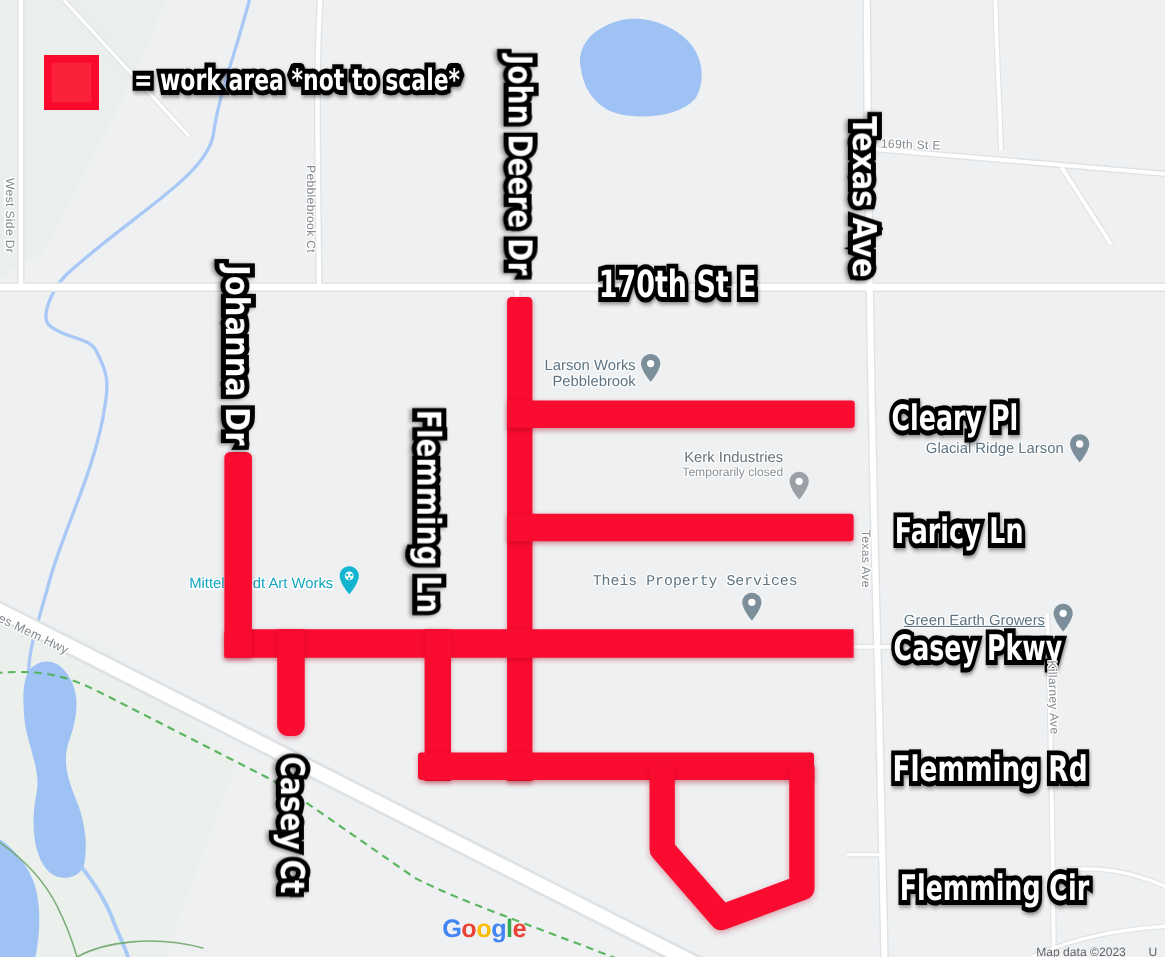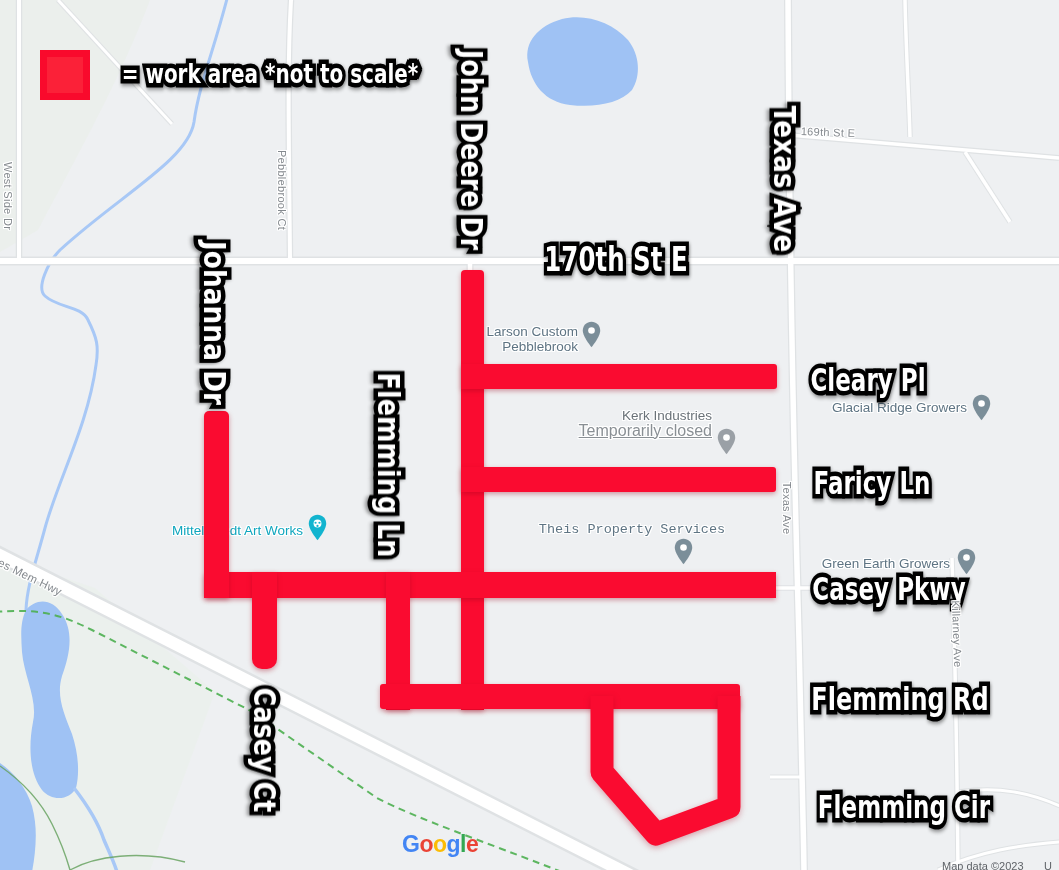--- a/index.html
+++ b/index.html
@@ -27,21 +27,21 @@
     font-family:"Liberation Sans",sans-serif;letter-spacing:.3px;
     text-shadow:1px 0 0 #fff,-1px 0 0 #fff,0 1px 0 #fff,0 -1px 0 #fff,
                 1px 1px 0 #fff,-1px -1px 0 #fff,1px -1px 0 #fff,-1px 1px 0 #fff;}
 
   
   .poi{position:absolute;white-space:nowrap;font-size:13.5px;line-height:15px;
     text-shadow:1px 0 0 #fff,-1px 0 0 #fff,0 1px 0 #fff,0 -1px 0 #fff,
                 1px 1px 0 #fff,-1px -1px 0 #fff,1px -1px 0 #fff,-1px 1px 0 #fff;}
   .poi.right{transform:translateX(-100%);text-align:right;}
   .poi.center{transform:translateX(-50%);text-align:center;}
-  .poi .sub{font-size:16px;color:#898F94;text-decoration:underline;}
+  .poi .sub{font-size:11px;color:#898F94;}
   .poi-pin{position:absolute;width:19px;height:27px;}
 
   
   .shield{position:absolute;width:20px;height:13px;background:#fff;
     border:1px solid #A6AAAE;border-radius:2px;color:#5F6368;
     font-size:9px;line-height:13px;text-align:center;
     transform:translate(-50%,-50%);}
 
   
   .work-bar{position:absolute;box-shadow:0 2px 5px rgba(160,0,25,.38);}
@@ -112,21 +112,21 @@
     <path d="M70,870 C95,856 140,850 185,862" stroke="#69A362" stroke-width="1.4" fill="none" opacity="0.85"></path>
   </svg>
 
   <div class="layer" id="shield-layer">
       <div class="shield" style="left: 46px; top: 259px;">12</div>
       <div class="shield" style="left: 741px; top: 262px;">12</div>
       <div class="shield" style="left: 494px; top: 819px;">21</div>
     </div>
   <div class="layer" id="poi-layer">
       <div class="poi right" style="left: 578px; top: 324px; color: rgb(94, 116, 131);">
-        <div>Larson Custom</div>
+        <div>Larson Works</div>
         <div>Pebblebrook</div>
       </div>
       <div class="poi-pin" style="left: 581.5px; top: 321px;"><svg width="19" height="27" viewBox="0 0 24 34">
           <path d="M12 1C5.9 1 1 5.9 1 12c0 8.2 11 21 11 21s11-12.8 11-21C23 5.9 18.1 1 12 1z" fill="#7B8E99"></path>
           <circle cx="12" cy="12" r="4.2" fill="#fff"></circle>
         </svg></div>
       <div class="poi right" style="left: 712px; top: 408px; color: rgb(106, 114, 120);">
         <div>Kerk Industries</div>
         <div class="sub">Temporarily closed</div>
       </div>
@@ -135,27 +135,27 @@
           <circle cx="12" cy="12" r="4.2" fill="#fff"></circle>
         </svg></div>
       <div class="poi center" style="left: 632px; top: 522px; color: rgb(94, 116, 131); font-family: Liberation Mono, monospace;">
         <div>Theis Property Services</div>
       </div>
       <div class="poi-pin" style="left: 673.5px; top: 538px;"><svg width="19" height="27" viewBox="0 0 24 34">
           <path d="M12 1C5.9 1 1 5.9 1 12c0 8.2 11 21 11 21s11-12.8 11-21C23 5.9 18.1 1 12 1z" fill="#7B8E99"></path>
           <circle cx="12" cy="12" r="4.2" fill="#fff"></circle>
         </svg></div>
       <div class="poi right" style="left: 967px; top: 400px; color: rgb(94, 116, 131);">
-        <div>Glacial Ridge Growers</div>
+        <div>Glacial Ridge Larson</div>
       </div>
       <div class="poi-pin" style="left: 971.5px; top: 394px;"><svg width="19" height="27" viewBox="0 0 24 34">
           <path d="M12 1C5.9 1 1 5.9 1 12c0 8.2 11 21 11 21s11-12.8 11-21C23 5.9 18.1 1 12 1z" fill="#7B8E99"></path>
           <circle cx="12" cy="12" r="4.2" fill="#fff"></circle>
         </svg></div>
-      <div class="poi right" style="left: 950px; top: 556px; color: rgb(94, 116, 131);">
+      <div class="poi right" style="left: 950px; top: 556px; color: rgb(94, 116, 131); text-decoration: underline;">
         <div>Green Earth Growers</div>
       </div>
       <div class="poi-pin" style="left: 956.5px; top: 548px;"><svg width="19" height="27" viewBox="0 0 24 34">
           <path d="M12 1C5.9 1 1 5.9 1 12c0 8.2 11 21 11 21s11-12.8 11-21C23 5.9 18.1 1 12 1z" fill="#7B8E99"></path>
           <circle cx="12" cy="12" r="4.2" fill="#fff"></circle>
         </svg></div>
       <div class="poi right" style="left: 303px; top: 523px; color: rgb(15, 166, 190);">
         <div>Mittelstaedt Art Works</div>
       </div>
       <div class="poi-pin" style="left: 307.5px; top: 514px;"><svg width="19" height="27" viewBox="0 0 24 34">

